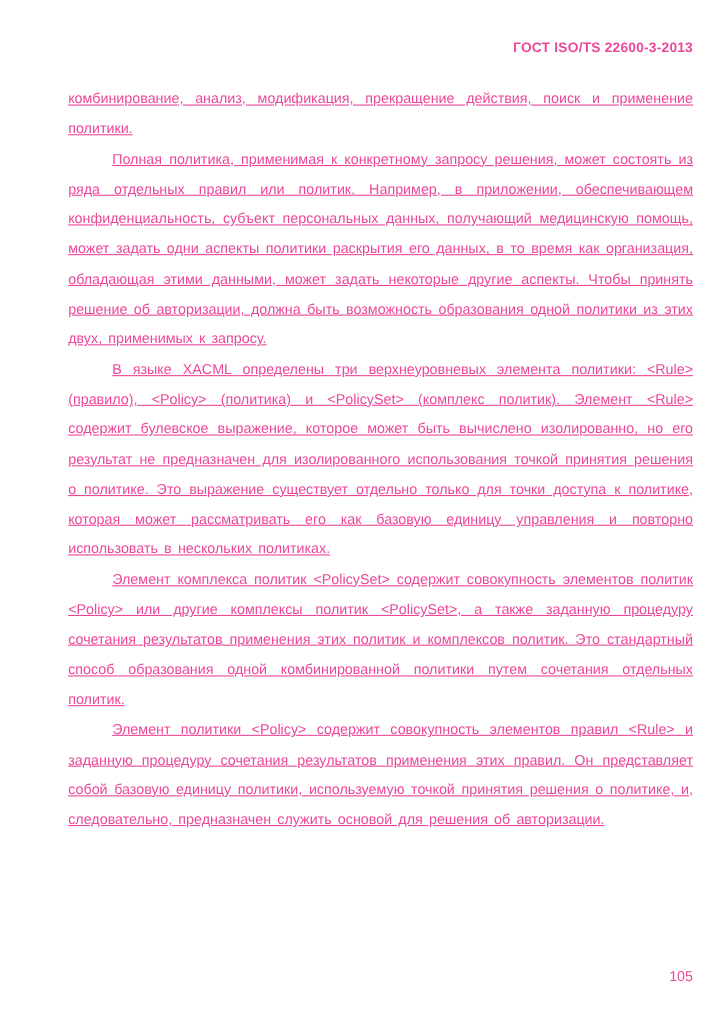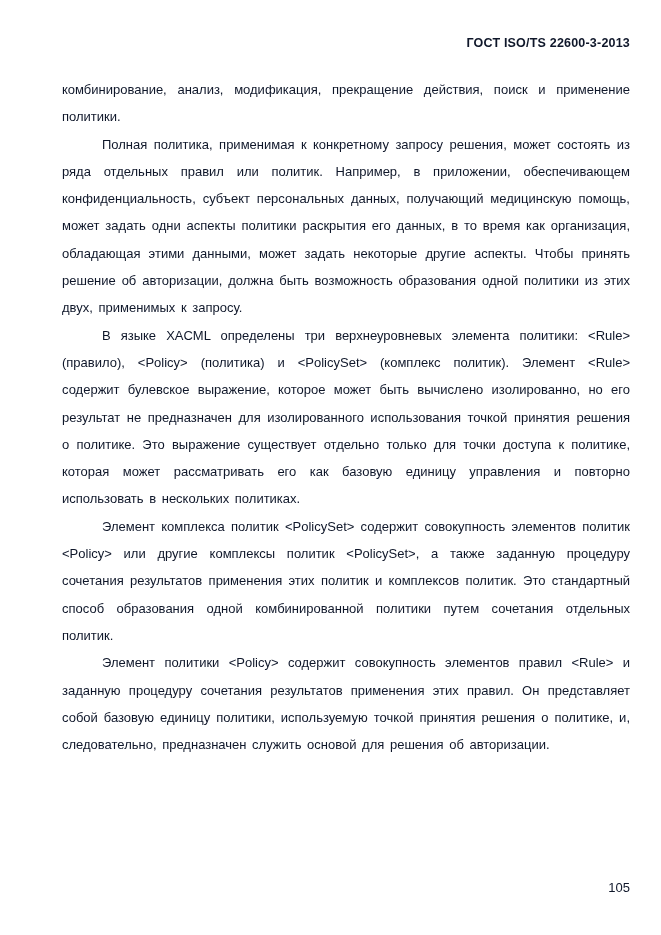--- a/index.html
+++ b/index.html
@@ -6,21 +6,21 @@
     margin: 0;
     padding: 0;
     background: #ffffff;
   }
   .page {
     position: relative;
     width: 661px;
     height: 935px;
     background: #ffffff;
     font-family: "Liberation Sans", sans-serif;
-    color: #0f172a;
+    color: #ec4899;
     overflow: hidden;
     box-sizing: border-box;
   }
   .doc-header {
     position: absolute;
     top: 36px;
     left: 62px;
     right: 31px;
     text-align: right;
     font-weight: bold;
@@ -34,20 +34,21 @@
     right: 31px;
     text-align: justify;
     font-size: 13px;
     line-height: 27.3px;
     word-spacing: 2px;
   }
   .doc-content p {
     margin: 0;
     padding: 0;
     text-indent: 40px;
+    text-decoration: underline;
   }
   .doc-content p.continuation {
     text-indent: 0;
   }
   .page-number {
     position: absolute;
     right: 31px;
     bottom: 40px;
     font-size: 13px;
     text-align: right;

